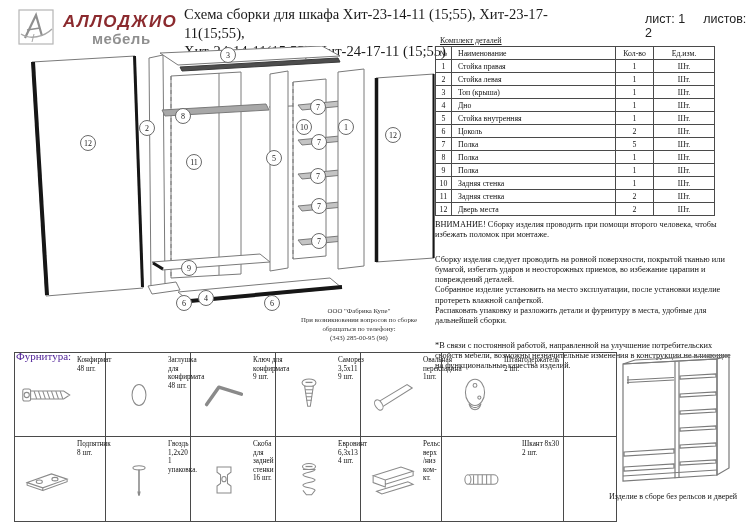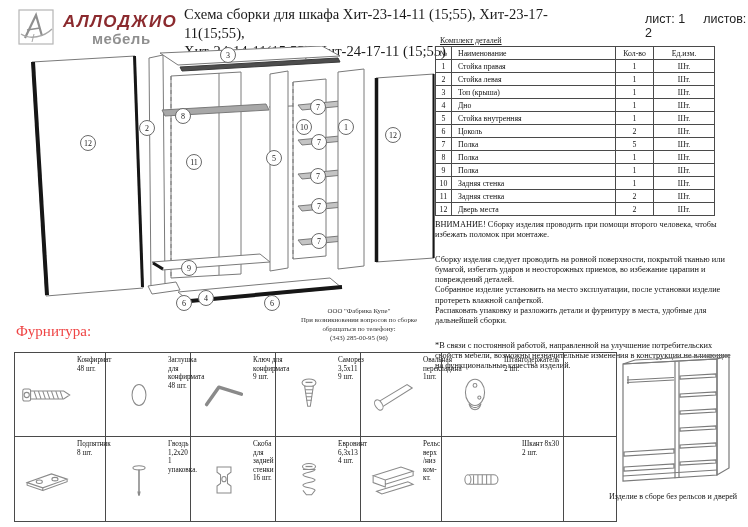--- a/index.html
+++ b/index.html
@@ -32,21 +32,21 @@
               text-align:center;font-weight:normal;}
   table.parts td.nm,table.parts th.nm{text-align:left;padding-left:6px;}
 
   
   .notes{position:absolute;left:435px;top:220px;width:299px;font-size:8.3px;
          line-height:10.3px;color:#111;}
   .notes p{margin:0;}
   .notes p.gap{margin-top:14px;}
 
   
-  .hw-label{position:absolute;left:16px;top:323px;font-size:15px;color:#ef4444;}
+  .hw-label{position:absolute;left:16px;top:350px;font-size:11px;color:#4c1d95;}
   .hw-grid{position:absolute;left:14px;top:352px;display:grid;
            grid-template-columns:91px 85px 85px 85px 81px 122px 52px;
            grid-template-rows:84px 84px;border:1px solid #4a4a4a;}
   .hw-cell{border-right:1px solid #4a4a4a;border-bottom:1px solid #4a4a4a;
            display:flex;flex-direction:row;padding:3px 4px 2px 4px;box-sizing:border-box;}
   .hw-cell:nth-child(7n){border-right:none;}
   .hw-cell:nth-child(n+8){border-bottom:none;}
   .hw-cell .icon-wrap{flex:1;display:flex;align-items:center;justify-content:center;}
   .hw-cell .lbl{font-size:7.2px;line-height:8.6px;min-height:17px;color:#111;}
 

